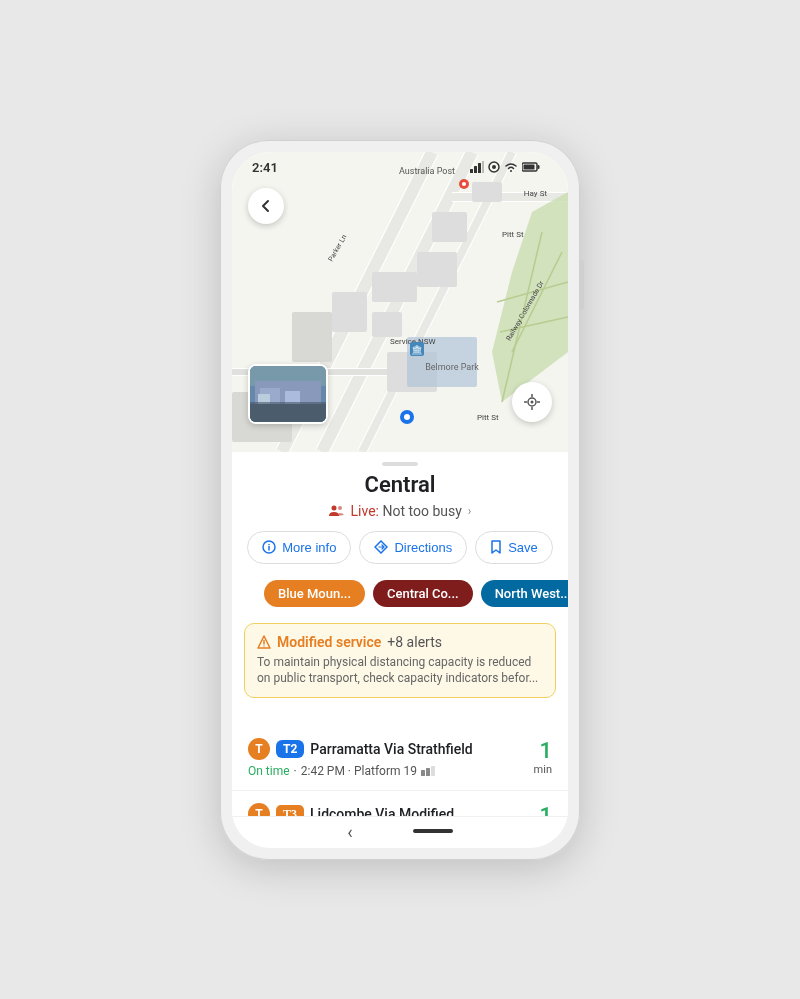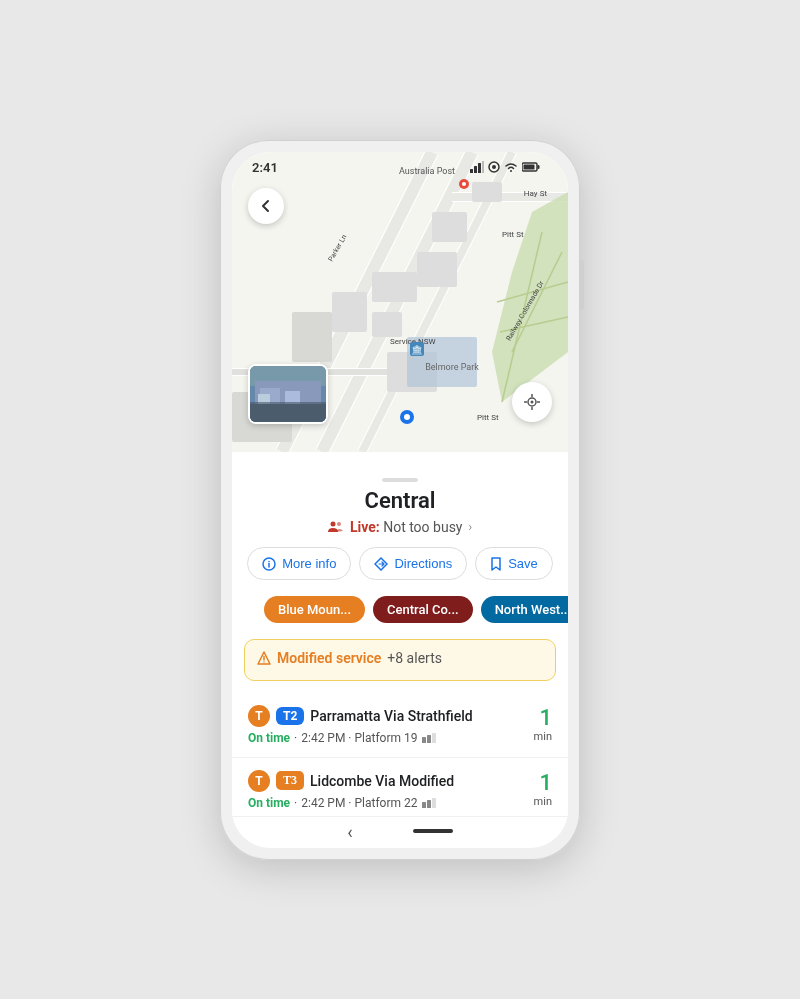--- a/index.html
+++ b/index.html
@@ -153,21 +153,21 @@
       opacity: 0.6;
     }
 
     
     .bottom-sheet {
       background: #fff;
       border-radius: 0;
       flex: 1;
       overflow-y: auto;
       overflow-x: hidden;
-      padding: 16px 0 16px;
+      padding: 0 0 16px;
     }
 
     .drag-handle {
       width: 36px;
       height: 4px;
       background: #ddd;
       border-radius: 2px;
       margin: 10px auto 6px;
     }
 
@@ -184,40 +184,40 @@
       align-items: center;
       justify-content: center;
       gap: 6px;
       margin: 4px 0 12px;
       font-size: 14px;
       color: #555;
     }
 
     .busy-live {
       color: #c0392b;
-      font-weight: 700;
+      font-weight: 400;
     }
 
     .busy-chevron {
       color: #888;
       font-size: 12px;
     }
 
     
     .action-buttons {
       display: flex;
       gap: 8px;
       padding: 0 12px 12px;
       justify-content: center;
       overflow: hidden;
     }
 
     .action-btn {
       display: flex;
-      align-items: flex-end;
+      align-items: flex-start;
       gap: 6px;
       padding: 8px 14px;
       border: 1.5px solid #dadce0;
       border-radius: 20px;
       background: #fff;
       font-size: 13px;
       font-weight: 500;
       color: #1a73e8;
       cursor: pointer;
       white-space: nowrap;
@@ -249,21 +249,21 @@
       cursor: pointer;
       flex-shrink: 0;
     }
 
     .tag-orange { background: #e67e22; }
     .tag-blue { background: #7f1d1d; }
     .tag-darkblue { background: #0369a1; }
 
     
     .alert-banner {
-      margin: 4px 12px 12px;
+      margin: 4px 12px 28px;
       background: #fef9e7;
       border: 1px solid #f0d060;
       border-radius: 10px;
       padding: 10px 12px;
     }
 
     .alert-title {
       display: flex;
       align-items: center;
       gap: 6px;
@@ -339,21 +339,21 @@
     }
 
     .transit-detail {
       font-size: 12px;
       color: #555;
       display: flex;
       align-items: center;
       gap: 4px;
     }
 
-    .on-time { color: #27ae60; font-weight: 700; }
+    .on-time { color: #27ae60; font-weight: 400; }
 
     .transit-time {
       text-align: right;
       display: flex;
       flex-direction: column;
       align-items: flex-end;
     }
 
     .time-num {
       font-size: 22px;
@@ -564,20 +564,21 @@
       <div class="alert-banner">
         <div class="alert-title">
           <svg width="14" height="14" viewBox="0 0 14 14">
             <polygon points="7,1 13,13 1,13" fill="none" stroke="#e67e22" stroke-width="1.5" stroke-linejoin="round"></polygon>
             <line x1="7" y1="5.5" x2="7" y2="9" stroke="#e67e22" stroke-width="1.5" stroke-linecap="round"></line>
             <circle cx="7" cy="11" r="0.7" fill="#e67e22"></circle>
           </svg>
           <span class="alert-title-main">Modified service</span>
           <span class="alert-title-count">+8 alerts</span>
         </div>
+        <div class="alert-desc">To maintain physical distancing capacity is reduced on public transport, check capacity indicators befor...</div>
       </div>
 
       <div class="transit-row">
         <div class="transit-left">
           <div class="transit-badges">
             <div class="badge-t">
               <span>T</span>
             </div>
             <div class="badge-line line-t2">
               <span>T2</span>

